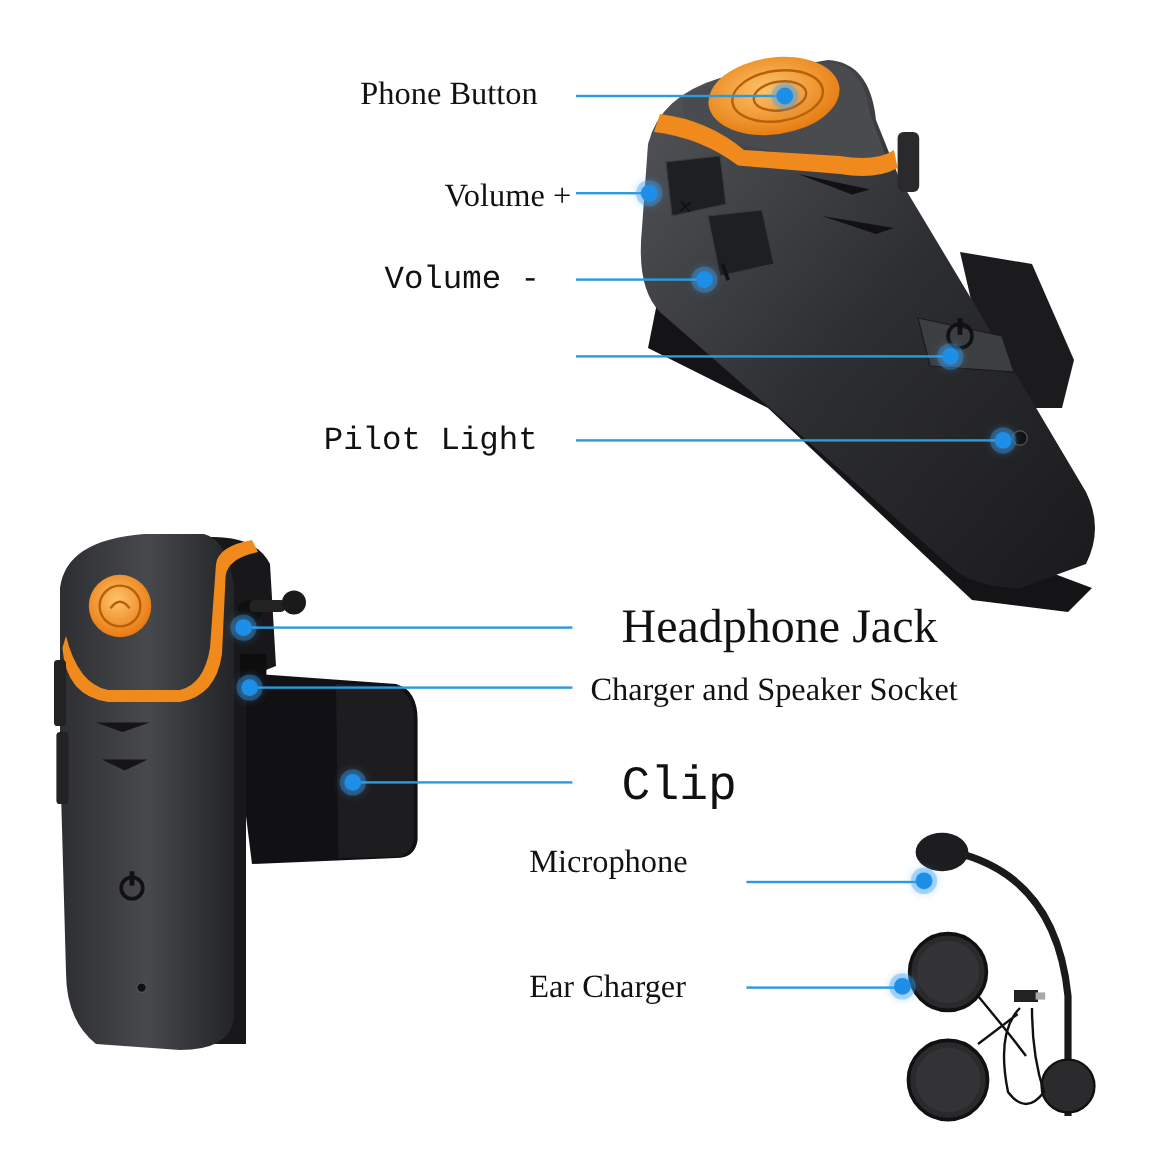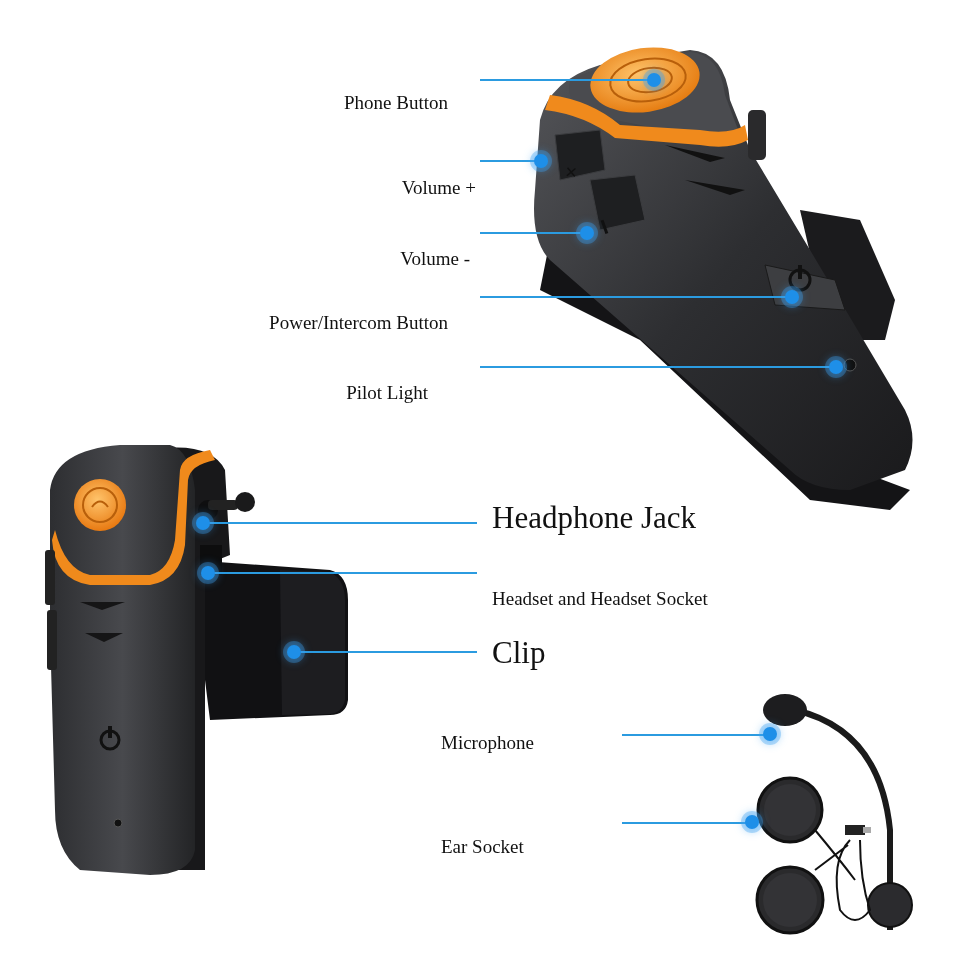--- a/index.html
+++ b/index.html
@@ -1,19 +1,19 @@
 <!DOCTYPE html>
 <html><head>
 <meta charset="utf-8">
 <style>
   html, body { margin:0; padding:0; background:#ffffff; }
   .canvas { position:relative; width:960px; height:960px; overflow:hidden; background:#ffffff; font-family:"Liberation Serif","DejaVu Serif",serif; color:#111; }
   .label { position:absolute; white-space:nowrap; line-height:1; }
-  .lbl-sm { font-size:19px;margin-top:28px; }
-  .lbl-lg { font-size:31px; }
+  .lbl-sm { font-size:27px; }
+  .lbl-lg { font-size:40px;margin-left:26px; }
   .right { text-align:right; }
   .leader { position:absolute; height:2px; background:#2b9be0; }
   .dot { position:absolute; width:14px; height:14px; border-radius:50%; background:#1e8fe8; box-shadow:0 0 0 4px rgba(60,160,240,0.35), 0 0 8px 3px rgba(60,160,240,0.4); transform:translate(-50%,-50%); }
   svg.device { position:absolute; }
 </style>
 </head>
 <body>
 
 <div class="canvas">
 
@@ -150,24 +150,23 @@
   <div class="dot" style="left:294px;top:652px;"></div>
 
   <div class="leader" style="left:622px;top:734px;width:148px;"></div>
   <div class="dot" style="left:770px;top:734px;"></div>
 
   <div class="leader" style="left:622px;top:822px;width:132px;"></div>
   <div class="dot" style="left:752px;top:822px;"></div>
 
   <div class="label lbl-sm right" style="right:512px;top:65px;">Phone Button</div>
   <div class="label lbl-sm right" style="right:484px;top:150px;">Volume +</div>
-  <div class="label lbl-sm right" style="right:490px;top:221px;">Volume -</div>
-  <div class="label lbl-sm right" style="right:512px;top:285px;">Power/Intercom Button</div>
-  <div class="label lbl-sm right" style="right:532px;top:355px;">Pilot Light</div>
+  <div class="label lbl-sm right" style="right:510px;top:221px;font-family:Liberation Mono, monospace;">Volume -</div>
+  <div class="label lbl-sm right" style="right:512px;top:355px;font-family:Liberation Mono, monospace;">Pilot Light</div>
 
   <div class="label lbl-lg" style="left:492px;top:502px;">Headphone Jack</div>
-  <div class="label lbl-sm" style="left:492px;top:561px;">Headset and Headset Socket</div>
-  <div class="label lbl-lg" style="left:492px;top:637px;">Clip</div>
+  <div class="label lbl-sm" style="left:492px;top:561px;">Charger and Speaker Socket</div>
+  <div class="label lbl-lg" style="left:492px;top:637px;font-family:Liberation Mono, monospace;">Clip</div>
 
   <div class="label lbl-sm" style="left:441px;top:705px;">Microphone</div>
-  <div class="label lbl-sm" style="left:441px;top:809px;">Ear Socket</div>
+  <div class="label lbl-sm" style="left:441px;top:809px;">Ear Charger</div>
 
 </div>
 
 </body></html>

